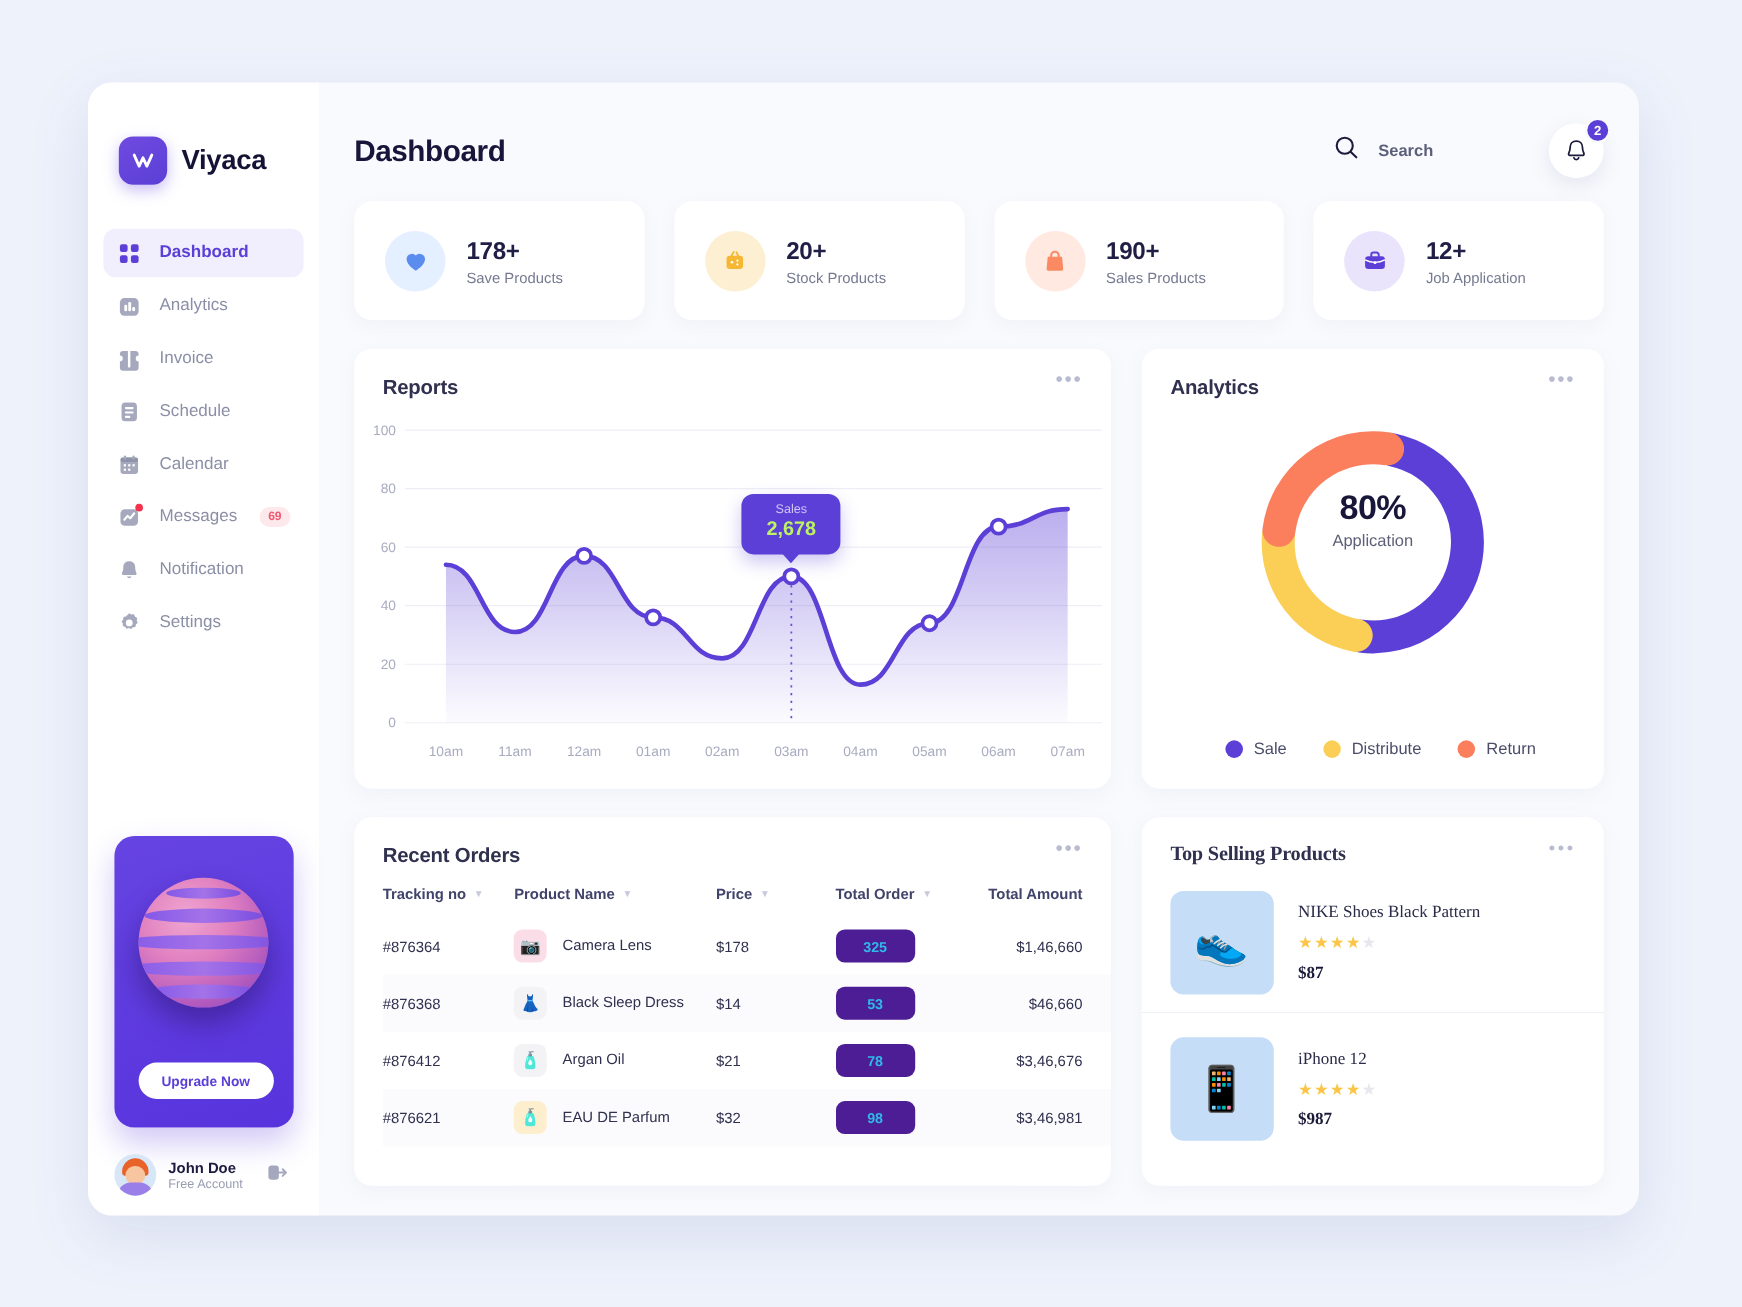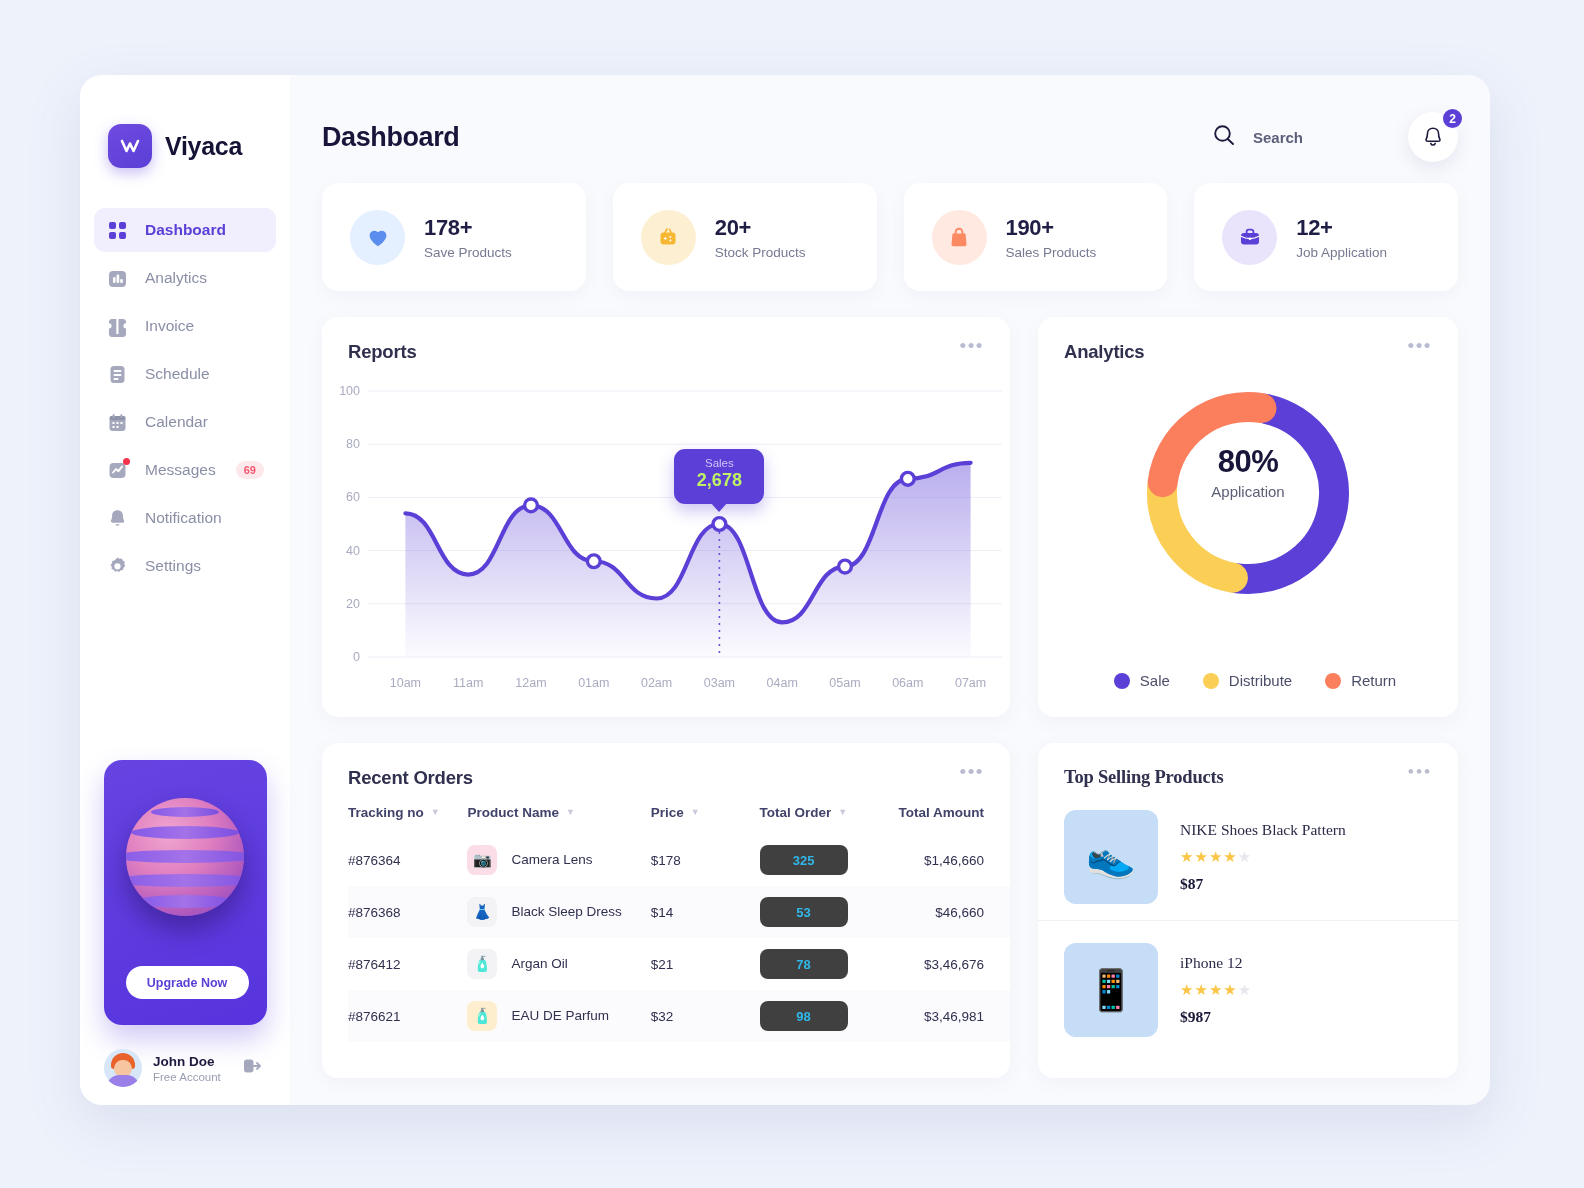--- a/index.html
+++ b/index.html
@@ -187,22 +187,22 @@
   tbody tr { height: 52px; }
   tbody tr:nth-child(even) { background: #fbfbfe; }
   td { font-size: 13.5px; color: #30304f; padding: 0; }
   .thumb {
     width: 30px; height: 30px; border-radius: 8px; display: inline-flex;
     align-items: center; justify-content: center; font-size: 15px; vertical-align: middle;
     margin-right: 14px;
   }
   .order-badge {
     display: inline-flex; align-items: center; justify-content: center;
-    width: 88px; height: 30px; border-radius: 8px;
-    background: #404040; color: #2fb8e8; font-size: 13px; font-weight: 600;
+    width: 72px; height: 30px; border-radius: 8px;
+    background: #4c1d95; color: #2fb8e8; font-size: 13px; font-weight: 600;
   }
   .amount { text-align: right; padding-right: 26px; }
 
   .prod { display: flex; align-items: center; gap: 22px; padding: 22px 26px 0 26px; }
   .prod + .prod { margin-top: 16px; border-top: 1px solid #f0f1f7; padding-top: 22px; }
   .prod-img {
     width: 94px; height: 94px; border-radius: 12px; flex: 0 0 94px;
     display: flex; align-items: center; justify-content: center; font-size: 40px;
   }
   .prod-name { font-size: 15.5px; color: #2a2a49; }

